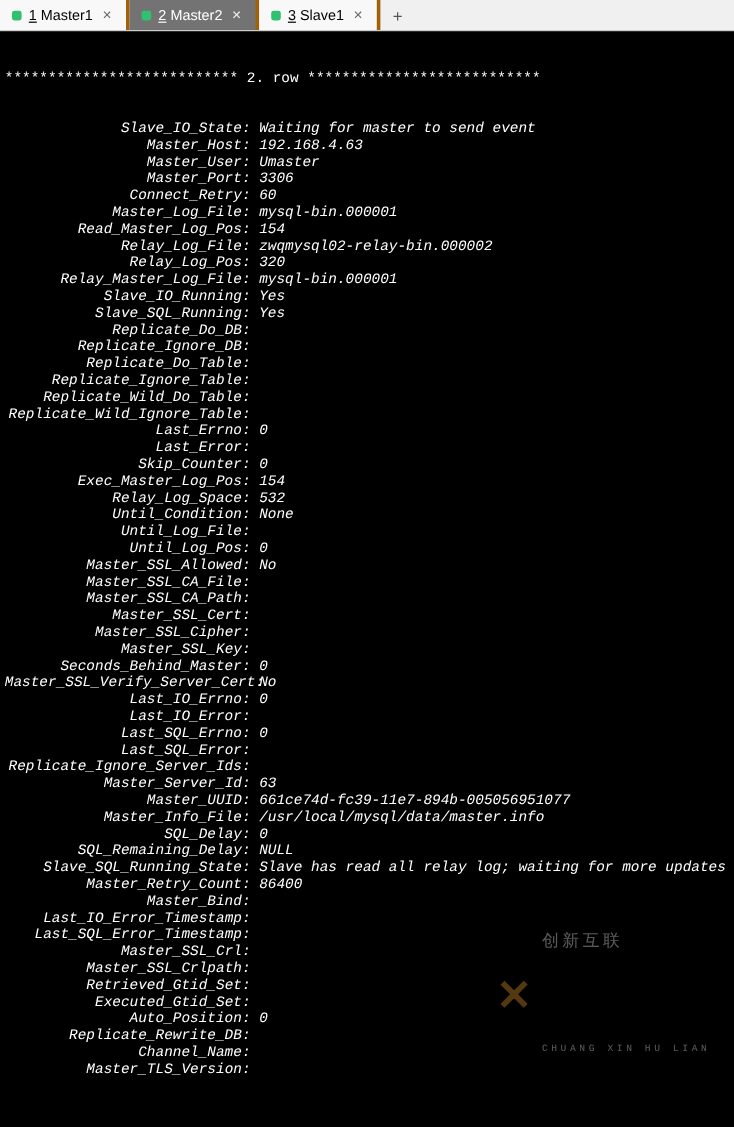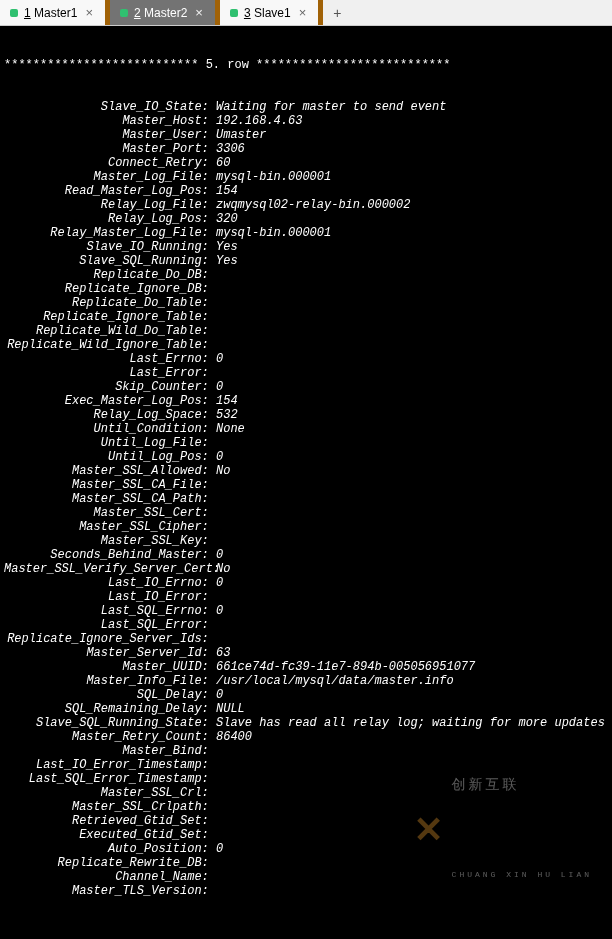--- a/index.html
+++ b/index.html
@@ -16,21 +16,21 @@
     .tabs {
       display: flex;
       background: #f0f0f0;
       height: 26px;
       border-bottom: 1px solid #ccc;
     }
     .tab {
       display: flex;
       align-items: center;
       padding: 0 10px;
-      border-right: 5px solid #a16207;
+      border-right: 3px solid #a16207;
       cursor: pointer;
       gap: 6px;
       background: #f8f8f8;
     }
     .tab.active {
       background: #737373;
       color: #fff;
     }
     .tab-icon {
       width: 8px;
@@ -134,21 +134,21 @@
     </div>
     <div class="tab">
       <span class="tab-icon"></span>
       <span class="tab-label"><span class="tab-num">3</span> Slave1</span>
       <span class="tab-close">×</span>
     </div>
     <div class="tab-add">+</div>
   </div>
 
 <div class="terminal">
-  <div class="stars-row">*************************** 5. row ***************************</div>
+  <div class="stars-row">*************************** 2. row ***************************</div>
   <div class="fields"><div class="kv-row"><span class="kv-key">Slave_IO_State: </span><span class="kv-val">Waiting for master to send event</span></div><div class="kv-row"><span class="kv-key">Master_Host: </span><span class="kv-val">192.168.4.63</span></div><div class="kv-row"><span class="kv-key">Master_User: </span><span class="kv-val">Umaster</span></div><div class="kv-row"><span class="kv-key">Master_Port: </span><span class="kv-val">3306</span></div><div class="kv-row"><span class="kv-key">Connect_Retry: </span><span class="kv-val">60</span></div><div class="kv-row"><span class="kv-key">Master_Log_File: </span><span class="kv-val">mysql-bin.000001</span></div><div class="kv-row"><span class="kv-key">Read_Master_Log_Pos: </span><span class="kv-val">154</span></div><div class="kv-row"><span class="kv-key">Relay_Log_File: </span><span class="kv-val">zwqmysql02-relay-bin.000002</span></div><div class="kv-row"><span class="kv-key">Relay_Log_Pos: </span><span class="kv-val">320</span></div><div class="kv-row"><span class="kv-key">Relay_Master_Log_File: </span><span class="kv-val">mysql-bin.000001</span></div><div class="kv-row"><span class="kv-key">Slave_IO_Running: </span><span class="kv-val">Yes</span></div><div class="kv-row"><span class="kv-key">Slave_SQL_Running: </span><span class="kv-val">Yes</span></div><div class="kv-row"><span class="kv-key">Replicate_Do_DB: </span><span class="kv-val"></span></div><div class="kv-row"><span class="kv-key">Replicate_Ignore_DB: </span><span class="kv-val"></span></div><div class="kv-row"><span class="kv-key">Replicate_Do_Table: </span><span class="kv-val"></span></div><div class="kv-row"><span class="kv-key">Replicate_Ignore_Table: </span><span class="kv-val"></span></div><div class="kv-row"><span class="kv-key">Replicate_Wild_Do_Table: </span><span class="kv-val"></span></div><div class="kv-row"><span class="kv-key">Replicate_Wild_Ignore_Table: </span><span class="kv-val"></span></div><div class="kv-row"><span class="kv-key">Last_Errno: </span><span class="kv-val">0</span></div><div class="kv-row"><span class="kv-key">Last_Error: </span><span class="kv-val"></span></div><div class="kv-row"><span class="kv-key">Skip_Counter: </span><span class="kv-val">0</span></div><div class="kv-row"><span class="kv-key">Exec_Master_Log_Pos: </span><span class="kv-val">154</span></div><div class="kv-row"><span class="kv-key">Relay_Log_Space: </span><span class="kv-val">532</span></div><div class="kv-row"><span class="kv-key">Until_Condition: </span><span class="kv-val">None</span></div><div class="kv-row"><span class="kv-key">Until_Log_File: </span><span class="kv-val"></span></div><div class="kv-row"><span class="kv-key">Until_Log_Pos: </span><span class="kv-val">0</span></div><div class="kv-row"><span class="kv-key">Master_SSL_Allowed: </span><span class="kv-val">No</span></div><div class="kv-row"><span class="kv-key">Master_SSL_CA_File: </span><span class="kv-val"></span></div><div class="kv-row"><span class="kv-key">Master_SSL_CA_Path: </span><span class="kv-val"></span></div><div class="kv-row"><span class="kv-key">Master_SSL_Cert: </span><span class="kv-val"></span></div><div class="kv-row"><span class="kv-key">Master_SSL_Cipher: </span><span class="kv-val"></span></div><div class="kv-row"><span class="kv-key">Master_SSL_Key: </span><span class="kv-val"></span></div><div class="kv-row"><span class="kv-key">Seconds_Behind_Master: </span><span class="kv-val">0</span></div><div class="kv-row"><span class="kv-key">Master_SSL_Verify_Server_Cert: </span><span class="kv-val">No</span></div><div class="kv-row"><span class="kv-key">Last_IO_Errno: </span><span class="kv-val">0</span></div><div class="kv-row"><span class="kv-key">Last_IO_Error: </span><span class="kv-val"></span></div><div class="kv-row"><span class="kv-key">Last_SQL_Errno: </span><span class="kv-val">0</span></div><div class="kv-row"><span class="kv-key">Last_SQL_Error: </span><span class="kv-val"></span></div><div class="kv-row"><span class="kv-key">Replicate_Ignore_Server_Ids: </span><span class="kv-val"></span></div><div class="kv-row"><span class="kv-key">Master_Server_Id: </span><span class="kv-val">63</span></div><div class="kv-row"><span class="kv-key">Master_UUID: </span><span class="kv-val">661ce74d-fc39-11e7-894b-005056951077</span></div><div class="kv-row"><span class="kv-key">Master_Info_File: </span><span class="kv-val">/usr/local/mysql/data/master.info</span></div><div class="kv-row"><span class="kv-key">SQL_Delay: </span><span class="kv-val">0</span></div><div class="kv-row"><span class="kv-key">SQL_Remaining_Delay: </span><span class="kv-val">NULL</span></div><div class="kv-row"><span class="kv-key">Slave_SQL_Running_State: </span><span class="kv-val">Slave has read all relay log; waiting for more updates</span></div><div class="kv-row"><span class="kv-key">Master_Retry_Count: </span><span class="kv-val">86400</span></div><div class="kv-row"><span class="kv-key">Master_Bind: </span><span class="kv-val"></span></div><div class="kv-row"><span class="kv-key">Last_IO_Error_Timestamp: </span><span class="kv-val"></span></div><div class="kv-row"><span class="kv-key">Last_SQL_Error_Timestamp: </span><span class="kv-val"></span></div><div class="kv-row"><span class="kv-key">Master_SSL_Crl: </span><span class="kv-val"></span></div><div class="kv-row"><span class="kv-key">Master_SSL_Crlpath: </span><span class="kv-val"></span></div><div class="kv-row"><span class="kv-key">Retrieved_Gtid_Set: </span><span class="kv-val"></span></div><div class="kv-row"><span class="kv-key">Executed_Gtid_Set: </span><span class="kv-val"></span></div><div class="kv-row"><span class="kv-key">Auto_Position: </span><span class="kv-val">0</span></div><div class="kv-row"><span class="kv-key">Replicate_Rewrite_DB: </span><span class="kv-val"></span></div><div class="kv-row"><span class="kv-key">Channel_Name: </span><span class="kv-val"></span></div><div class="kv-row"><span class="kv-key">Master_TLS_Version: </span><span class="kv-val"></span></div></div>
 
   <div class="watermark">
     <div class="watermark-icon">✕</div>
     <div>
       <div class="watermark-top">创新互联</div>
       <div class="watermark-bot">CHUANG XIN HU LIAN</div>
     </div>
   </div>
 </div>

